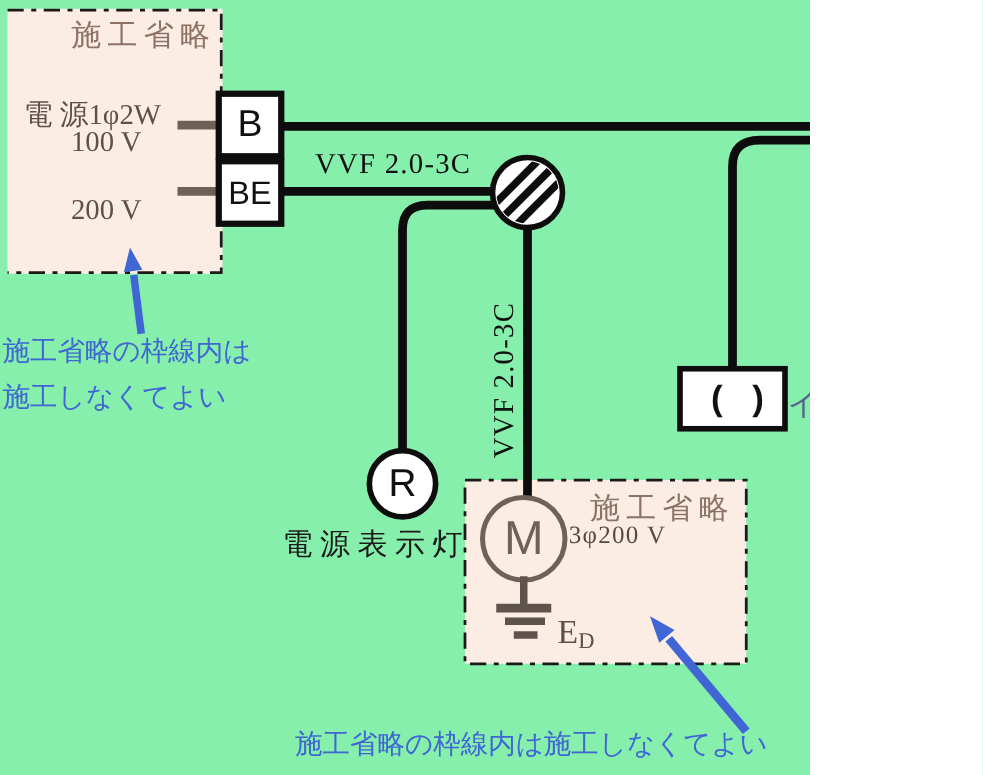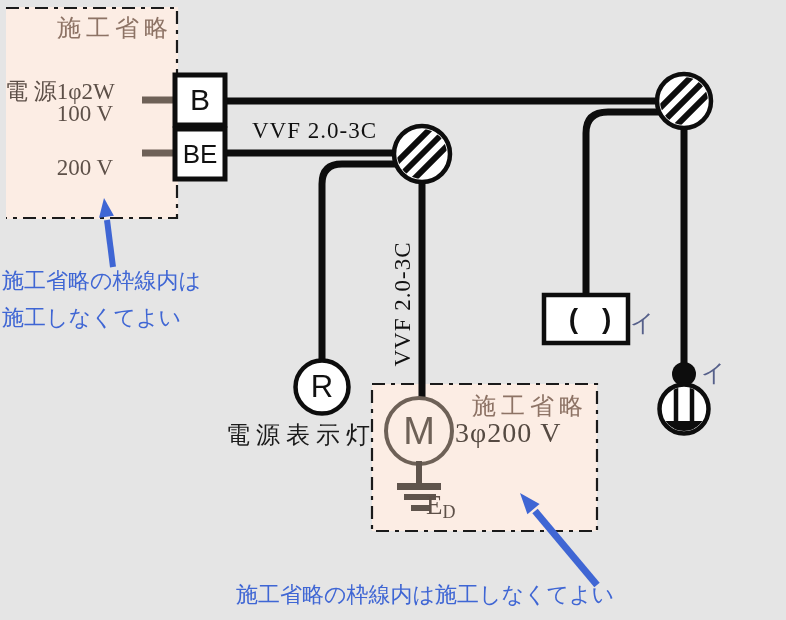--- a/index.html
+++ b/index.html
@@ -1,30 +1,30 @@
 <!DOCTYPE html>
 <html><head>
 <meta charset="utf-8">
 <style>
   html,body{margin:0;padding:0;background:#ffffff;}
-  .stage{position:relative;width:786px;height:620px;background:#e5e5e5;overflow:hidden;
+  .stage{position:relative;width:648px;height:620px;background:#86efac;overflow:hidden;
          font-family:"Liberation Serif", serif;}
   .stage svg{position:absolute;left:0;top:0;}
   .abs{position:absolute;white-space:nowrap;}
   .omission-label{font-size:24px;letter-spacing:5px;color:#8d7365;}
   .source-spec{font-size:23px;color:#5d5048;}
   .source-volt{font-size:23px;color:#5d5048;text-align:center;}
   .cable-label{font-size:23px;color:#111111;letter-spacing:1px;}
   .cable-vert{width:170px;text-align:center;transform:rotate(-90deg);transform-origin:center;}
   .breaker-letter{display:flex;align-items:center;justify-content:center;
                   font-family:"Liberation Sans", sans-serif;color:#111;}
   .device-letter{display:flex;align-items:center;justify-content:center;
                  font-family:"Liberation Sans", sans-serif;color:#111;}
   .jp-label{font-size:24px;color:#1a1a1a;letter-spacing:6px;text-align:right;}
-  .motor-spec{font-size:28px;color:#554a42;letter-spacing:1px;}
+  .motor-spec{font-size:20px;color:#554a42;letter-spacing:1px;}
   .ed{font-size:27px;color:#5d5048;}
   .ed .sub{font-size:18px;vertical-align:-4px;}
   .circuit-i{font-size:24px;color:#56608a;}
   .note{font-family:"Liberation Sans", sans-serif;font-size:22px;line-height:37px;color:#3f66d4;}
   .paren{display:flex;align-items:center;justify-content:center;font-size:28px;font-weight:bold;
          letter-spacing:8px;padding-left:8px;color:#111;font-family:"Liberation Sans", sans-serif;}
 </style>
 </head>
 <body>
 
@@ -115,37 +115,37 @@
       <polygon points="104,198 113.9,215.8 99.1,217.8" stroke="none"></polygon>
     </g>
     <g fill="#3f66d4" stroke="#3f66d4">
       <line x1="597" y1="585" x2="535" y2="511" stroke-width="7"></line>
       <polygon points="520,493 539.6,504 527.4,514.2" stroke="none"></polygon>
     </g>
   </svg>
 
   <div class="abs omission-label" style="left:55px;top:12px;width:118px;text-align:right;">施工省略</div>
 
-  <div class="abs source-spec" style="left:5px;top:76px;">電 源1φ2W</div>
+  <div class="abs source-spec" style="left:19px;top:76px;">電 源1φ2W</div>
   <div class="abs source-volt" style="left:50px;top:101px;width:70px;">100 V</div>
   <div class="abs source-volt" style="left:50px;top:155px;width:70px;">200 V</div>
 
   <div class="abs breaker-letter" style="left:175px;top:75px;width:50px;height:50px;font-size:30px;">B</div>
   <div class="abs breaker-letter" style="left:175px;top:129px;width:50px;height:50px;font-size:26px;">BE</div>
 
   <div class="abs cable-label" style="left:252px;top:118px;">VVF 2.0-3C</div>
   <div class="abs cable-label cable-vert" style="left:318px;top:291px;">VVF 2.0-3C</div>
 
   <div class="abs device-letter" style="left:296px;top:361px;width:52px;height:52px;font-size:31px;">R</div>
   <div class="abs jp-label" style="left:226px;top:419px;">電源表示灯</div>
 
   <div class="abs omission-label" style="left:470px;top:390px;width:118px;text-align:right;">施工省略</div>
   <div class="abs device-letter" style="left:386px;top:398px;width:66px;height:66px;font-size:38px;color:#6e6157;">M</div>
   <div class="abs motor-spec" style="left:455px;top:417px;">3φ200 V</div>
-  <div class="abs ed" style="left:426px;top:490px;"><span>E</span><span class="sub">D</span></div>
+  <div class="abs ed" style="left:446px;top:490px;"><span>E</span><span class="sub">D</span></div>
 
   <div class="abs paren" style="left:544px;top:295px;width:84px;height:48px;">( )</div>
   <div class="abs circuit-i" style="left:630px;top:307px;">イ</div>
   <div class="abs circuit-i" style="left:701px;top:357px;">イ</div>
 
   <div class="abs note" style="left:2px;top:262px;">
     <div>施工省略の枠線内は</div>
     <div>施工しなくてよい</div>
   </div>
   <div class="abs note" style="left:236px;top:576px;">施工省略の枠線内は施工しなくてよい</div>

